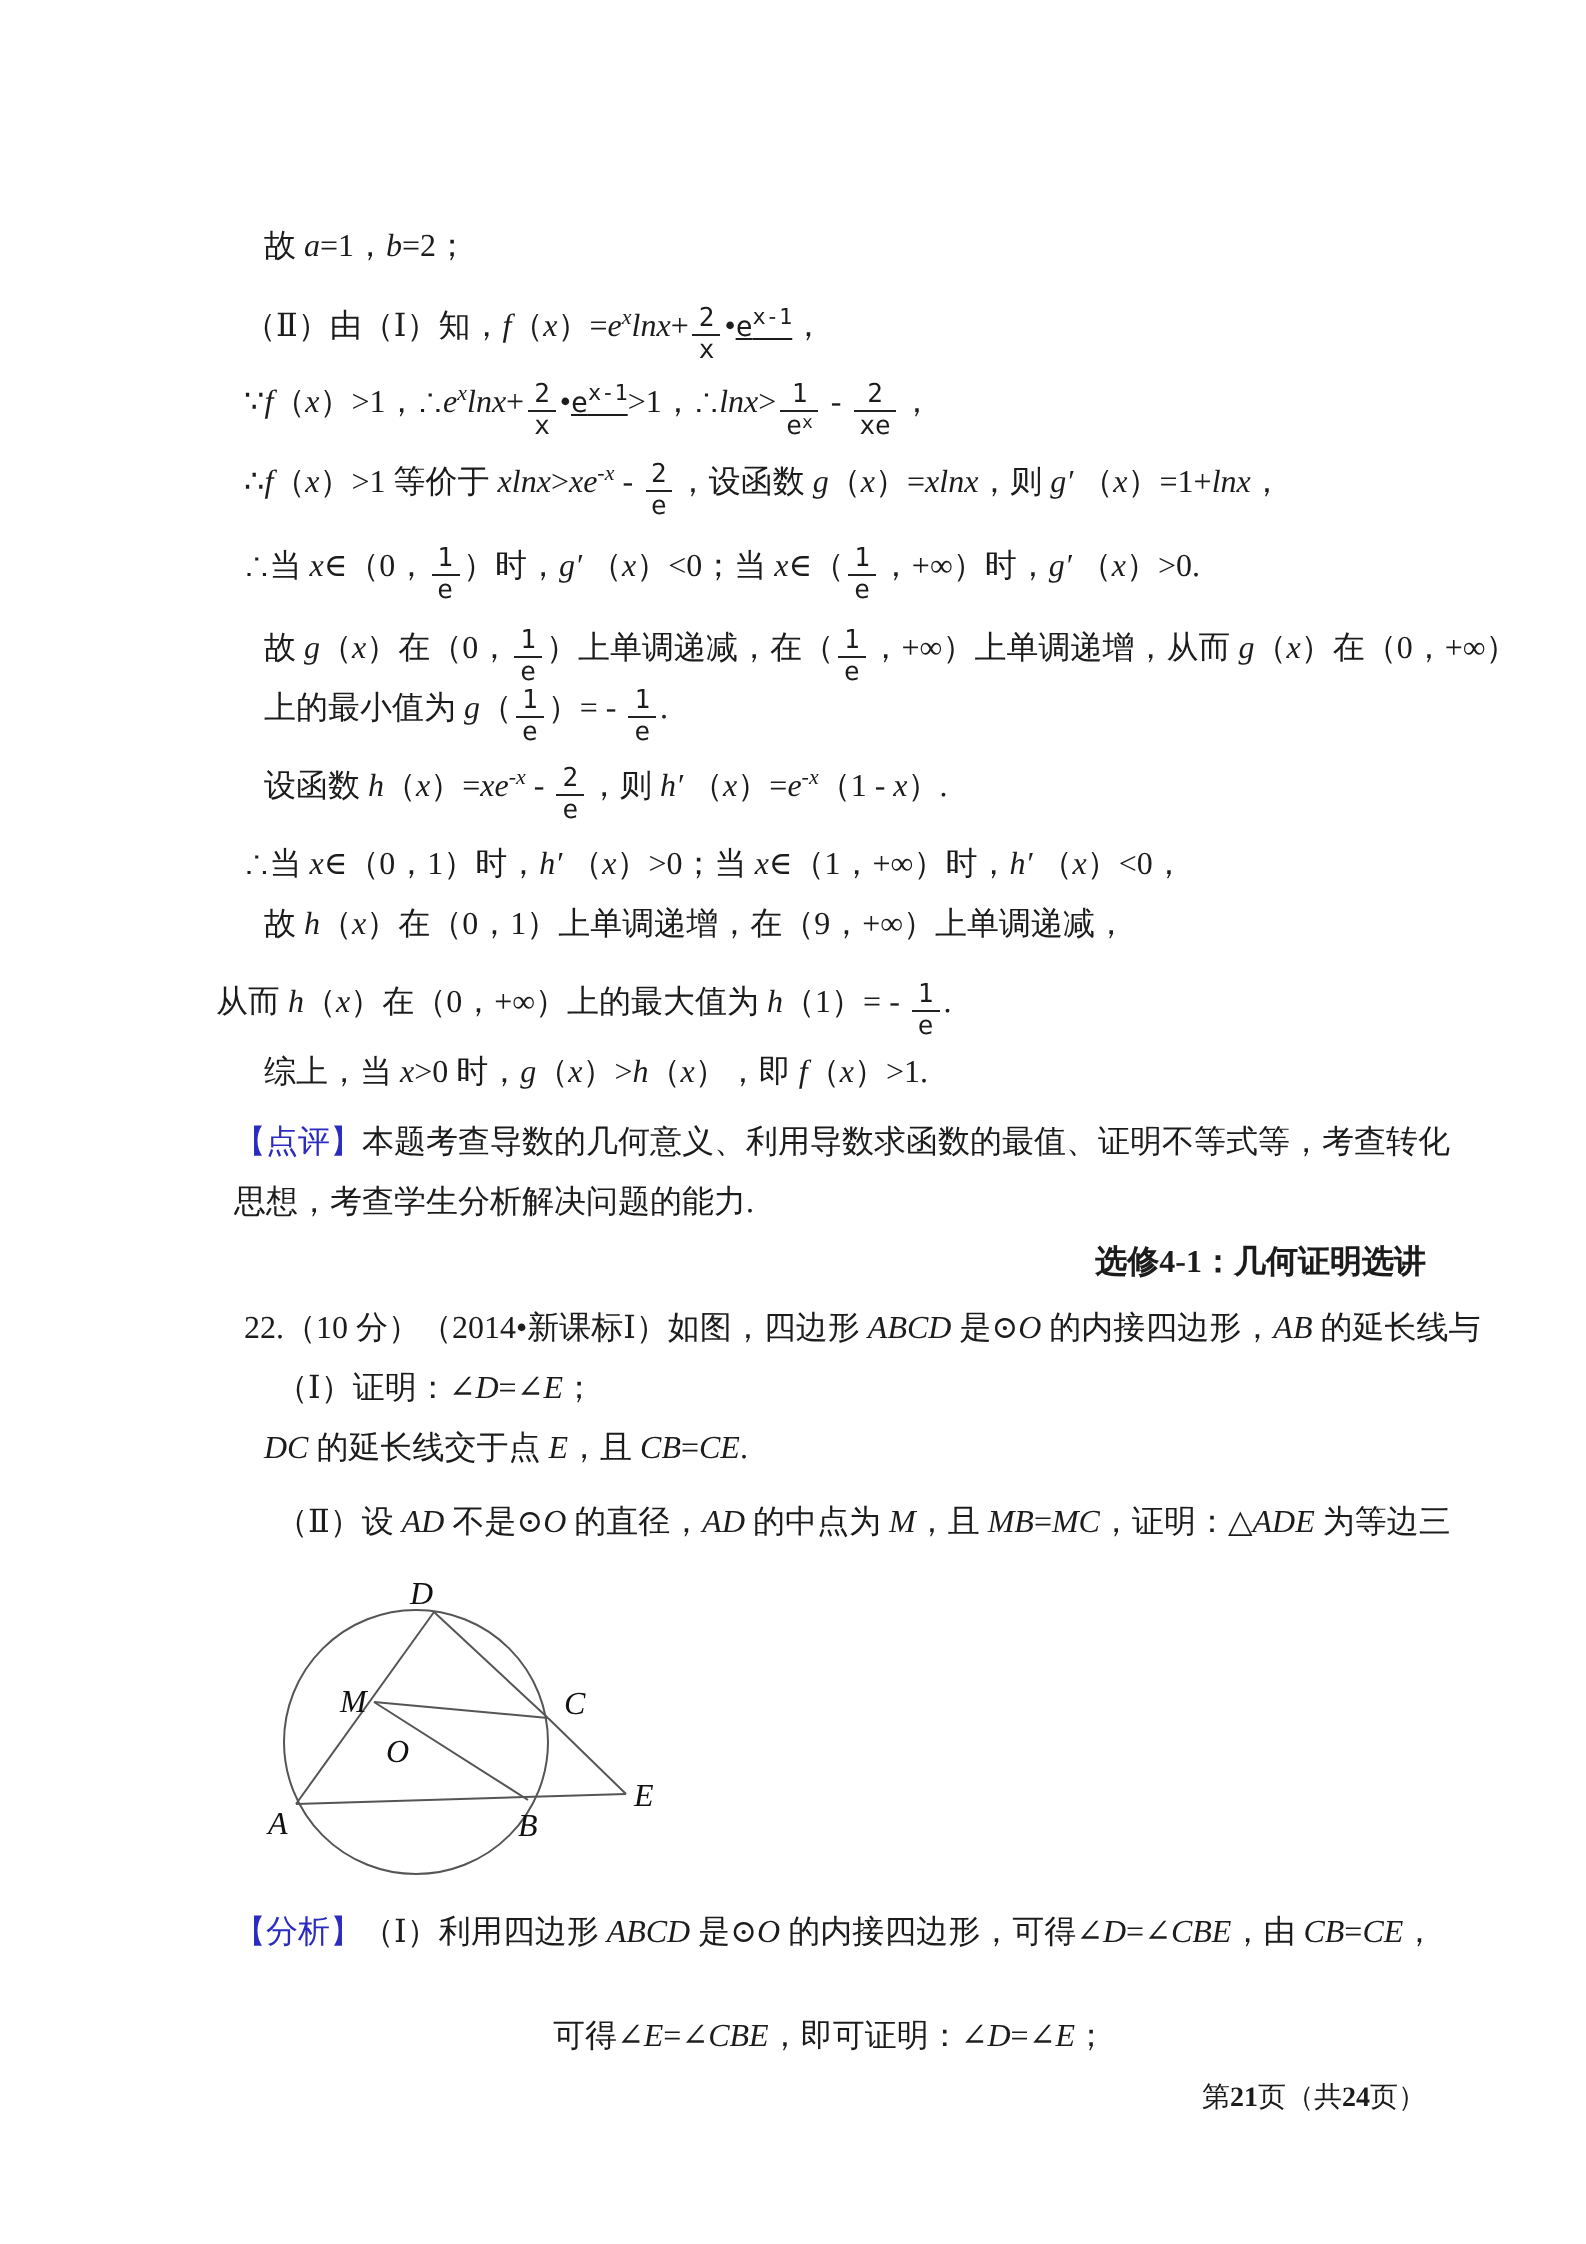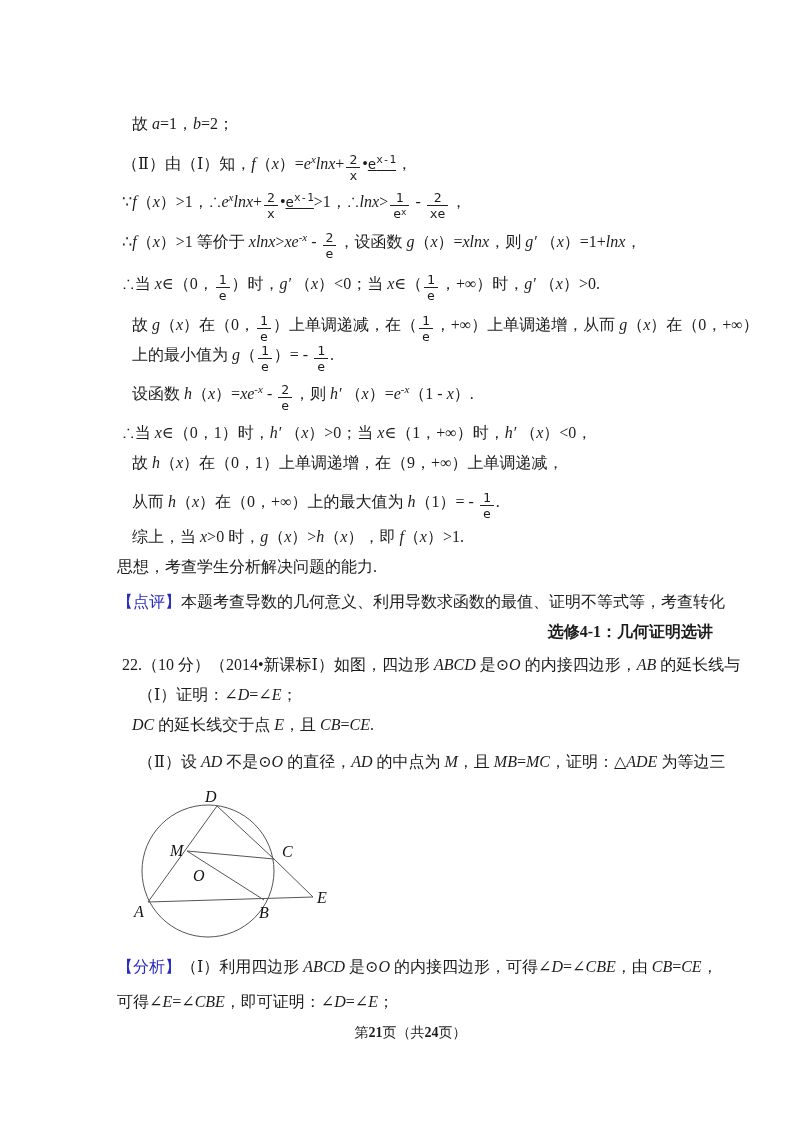--- a/index.html
+++ b/index.html
@@ -2,21 +2,21 @@
 <html><head>
 <meta charset="utf-8">
 <style>
   html,body{margin:0;padding:0;}
   body{
     width:793px;height:1122px;background:#ffffff;position:relative;overflow:hidden;
     font-family:"Liberation Serif","DejaVu Serif",serif;color:#1c1c1c;
   }
   .page{padding:97px 80px 0 108px;box-sizing:border-box;}
   .line{height:30px;line-height:30px;white-space:nowrap;font-size:16px;}
-  .line.center{text-align:center;}
+  .line.center{text-align:right;}
   .line.small{font-size:14px;line-height:24px;height:24px;}
   .seg{}
   .it{font-style:italic;}
   .bd{font-weight:bold;}
   .mono{font-family:"DejaVu Sans Mono",monospace;font-size:14px;text-decoration:underline;}
   .sup{font-size:11px;position:relative;top:-6px;letter-spacing:0;}
   .frac{display:inline-block;vertical-align:-11px;text-align:center;
         font-family:"DejaVu Sans Mono",monospace;font-size:13px;line-height:15px;margin:0 2px;}
   .frac .num{display:block;padding:0 3px;}
   .frac .den{display:block;border-top:1px solid #222;padding:0 3px;}
@@ -32,24 +32,24 @@
       <div class="line" style="margin-left: 24px; margin-top: 12px;"><span class="seg">故 </span><span class="seg it">a</span><span class="seg">=1，</span><span class="seg it">b</span><span class="seg">=2；</span></div>
       <div class="line" style="margin-left: 14px; margin-top: 10px;"><span class="seg">（Ⅱ）由（Ⅰ）知，</span><span class="seg it">f</span><span class="seg">（</span><span class="seg it">x</span><span class="seg">）=</span><span class="seg it">e<span class="sup">x</span></span><span class="seg it">lnx</span><span class="seg">+</span><span class="frac"><span class="num">2</span><span class="den">x</span></span><span class="seg">•</span><span class="seg mono">e<span class="sup">x-1</span></span><span class="seg">，</span></div>
       <div class="line" style="margin-left: 14px; margin-top: 8px;"><span class="seg">∵</span><span class="seg it">f</span><span class="seg">（</span><span class="seg it">x</span><span class="seg">）&gt;1，∴</span><span class="seg it">e<span class="sup">x</span></span><span class="seg it">lnx</span><span class="seg">+</span><span class="frac"><span class="num">2</span><span class="den">x</span></span><span class="seg">•</span><span class="seg mono">e<span class="sup">x-1</span></span><span class="seg">&gt;1，∴</span><span class="seg it">lnx</span><span class="seg">&gt;</span><span class="frac"><span class="num">1</span><span class="den">e<span class="dsup">x</span></span></span><span class="seg"> - </span><span class="frac"><span class="num">2</span><span class="den">xe</span></span><span class="seg">，</span></div>
       <div class="line" style="margin-left: 14px; margin-top: 10px;"><span class="seg">∴</span><span class="seg it">f</span><span class="seg">（</span><span class="seg it">x</span><span class="seg">）&gt;1 等价于 </span><span class="seg it">xlnx</span><span class="seg">&gt;</span><span class="seg it">xe<span class="sup">-x</span></span><span class="seg"> - </span><span class="frac"><span class="num">2</span><span class="den">e</span></span><span class="seg">，设函数 </span><span class="seg it">g</span><span class="seg">（</span><span class="seg it">x</span><span class="seg">）=</span><span class="seg it">xlnx</span><span class="seg">，则 </span><span class="seg it">g′</span><span class="seg"> （</span><span class="seg it">x</span><span class="seg">）=1+</span><span class="seg it">lnx</span><span class="seg">，</span></div>
       <div class="line" style="margin-left: 14px; margin-top: 12px;"><span class="seg">∴当 </span><span class="seg it">x</span><span class="seg">∈（0，</span><span class="frac"><span class="num">1</span><span class="den">e</span></span><span class="seg">）时，</span><span class="seg it">g′</span><span class="seg"> （</span><span class="seg it">x</span><span class="seg">）&lt;0；当 </span><span class="seg it">x</span><span class="seg">∈（</span><span class="frac"><span class="num">1</span><span class="den">e</span></span><span class="seg">，+∞）时，</span><span class="seg it">g′</span><span class="seg"> （</span><span class="seg it">x</span><span class="seg">）&gt;0.</span></div>
       <div class="line" style="margin-left: 24px; margin-top: 11px;"><span class="seg">故 </span><span class="seg it">g</span><span class="seg">（</span><span class="seg it">x</span><span class="seg">）在（0，</span><span class="frac"><span class="num">1</span><span class="den">e</span></span><span class="seg">）上单调递减，在（</span><span class="frac"><span class="num">1</span><span class="den">e</span></span><span class="seg">，+∞）上单调递增，从而 </span><span class="seg it">g</span><span class="seg">（</span><span class="seg it">x</span><span class="seg">）在（0，+∞）</span></div>
       <div class="line" style="margin-left: 24px; "><span class="seg">上的最小值为 </span><span class="seg it">g</span><span class="seg">（</span><span class="frac"><span class="num">1</span><span class="den">e</span></span><span class="seg">）= - </span><span class="frac"><span class="num">1</span><span class="den">e</span></span><span class="seg">.</span></div>
       <div class="line" style="margin-left: 24px; margin-top: 9px;"><span class="seg">设函数 </span><span class="seg it">h</span><span class="seg">（</span><span class="seg it">x</span><span class="seg">）=</span><span class="seg it">xe<span class="sup">-x</span></span><span class="seg"> - </span><span class="frac"><span class="num">2</span><span class="den">e</span></span><span class="seg">，则 </span><span class="seg it">h′</span><span class="seg"> （</span><span class="seg it">x</span><span class="seg">）=</span><span class="seg it">e<span class="sup">-x</span></span><span class="seg">（1 - </span><span class="seg it">x</span><span class="seg">）.</span></div>
       <div class="line" style="margin-left: 14px; margin-top: 9px;"><span class="seg">∴当 </span><span class="seg it">x</span><span class="seg">∈（0，1）时，</span><span class="seg it">h′</span><span class="seg"> （</span><span class="seg it">x</span><span class="seg">）&gt;0；当 </span><span class="seg it">x</span><span class="seg">∈（1，+∞）时，</span><span class="seg it">h′</span><span class="seg"> （</span><span class="seg it">x</span><span class="seg">）&lt;0，</span></div>
       <div class="line" style="margin-left: 24px; margin-top: 0px;"><span class="seg">故 </span><span class="seg it">h</span><span class="seg">（</span><span class="seg it">x</span><span class="seg">）在（0，1）上单调递增，在（9，+∞）上单调递减，</span></div>
-      <div class="line" style="margin-left: 24px; margin-top: 9px;"><span class="seg">从而 </span><span class="seg it">h</span><span class="seg">（</span><span class="seg it">x</span><span class="seg">）在（0，+∞）上的最大值为 </span><span class="seg it">h</span><span class="seg">（1）= - </span><span class="frac"><span class="num">1</span><span class="den">e</span></span><span class="seg">.</span></div>
+      <div class="line" style="margin-top: 9px;"><span class="seg">从而 </span><span class="seg it">h</span><span class="seg">（</span><span class="seg it">x</span><span class="seg">）在（0，+∞）上的最大值为 </span><span class="seg it">h</span><span class="seg">（1）= - </span><span class="frac"><span class="num">1</span><span class="den">e</span></span><span class="seg">.</span></div>
       <div class="line" style="margin-left: 24px; margin-top: 5px;"><span class="seg">综上，当 </span><span class="seg it">x</span><span class="seg">&gt;0 时，</span><span class="seg it">g</span><span class="seg">（</span><span class="seg it">x</span><span class="seg">）&gt;</span><span class="seg it">h</span><span class="seg">（</span><span class="seg it">x</span><span class="seg">），即 </span><span class="seg it">f</span><span class="seg">（</span><span class="seg it">x</span><span class="seg">）&gt;1.</span></div>
+      <div class="line" style="margin-left: 9px; margin-top: 5px;"><span class="seg" style="color: rgb(43, 43, 192);">【点评】</span><span class="seg">本题考查导数的几何意义、利用导数求函数的最值、证明不等式等，考查转化</span></div>
       <div class="line" style="margin-left: 9px; margin-top: 0px;"><span class="seg">思想，考查学生分析解决问题的能力.</span></div>
-      <div class="line" style="margin-left: 9px; margin-top: 5px;"><span class="seg" style="color: rgb(43, 43, 192);">【点评】</span><span class="seg">本题考查导数的几何意义、利用导数求函数的最值、证明不等式等，考查转化</span></div>
       <div class="line" style="margin-left: 9px; margin-top: 0px; text-align: right;"><span class="seg bd">选修4-1：几何证明选讲</span></div>
       <div class="line" style="margin-left: 14px; margin-top: 3px;"><span class="seg">22.（10 分）（2014•新课标Ⅰ）如图，四边形 </span><span class="seg it">ABCD</span><span class="seg"> 是⊙</span><span class="seg it">O</span><span class="seg"> 的内接四边形，</span><span class="seg it">AB</span><span class="seg"> 的延长线与</span></div>
       <div class="line" style="margin-left: 30px; margin-top: 0px;"><span class="seg">（Ⅰ）证明：∠</span><span class="seg it">D</span><span class="seg">=∠</span><span class="seg it">E</span><span class="seg">；</span></div>
       <div class="line" style="margin-left: 24px; margin-top: 0px;"><span class="seg it">DC</span><span class="seg"> 的延长线交于点 </span><span class="seg it">E</span><span class="seg">，且 </span><span class="seg it">CB</span><span class="seg">=</span><span class="seg it">CE</span><span class="seg">.</span></div>
       <div class="line" style="margin-left: 30px; margin-top: 7px;"><span class="seg">（Ⅱ）设 </span><span class="seg it">AD</span><span class="seg"> 不是⊙</span><span class="seg it">O</span><span class="seg"> 的直径，</span><span class="seg it">AD</span><span class="seg"> 的中点为 </span><span class="seg it">M</span><span class="seg">，且 </span><span class="seg it">MB</span><span class="seg">=</span><span class="seg it">MC</span><span class="seg">，证明：△</span><span class="seg it">ADE</span><span class="seg"> 为等边三</span></div>
     </div>
   <div id="figure-wrap">
     <svg id="figure" viewBox="120 800 230 175" width="230" height="175" style="margin-left: 12px;">
         <circle cx="208" cy="894" r="66" fill="none" stroke="#555555" stroke-width="1"></circle>
         <line x1="148" y1="925" x2="217" y2="829" stroke="#555555" stroke-width="1"></line>
@@ -62,16 +62,16 @@
         <text x="170" y="879">M</text>
         <text x="282" y="880">C</text>
         <text x="193" y="904">O</text>
         <text x="134" y="940">A</text>
         <text x="259" y="941">B</text>
         <text x="317" y="926">E</text>
       </svg>
   </div>
   <div id="block2">
       <div class="line" style="margin-left: 9px; margin-top: 0px;"><span class="seg" style="color: rgb(43, 43, 192);">【分析】</span><span class="seg">（Ⅰ）利用四边形 </span><span class="seg it">ABCD</span><span class="seg"> 是⊙</span><span class="seg it">O</span><span class="seg"> 的内接四边形，可得∠</span><span class="seg it">D</span><span class="seg">=∠</span><span class="seg it">CBE</span><span class="seg">，由 </span><span class="seg it">CB</span><span class="seg">=</span><span class="seg it">CE</span><span class="seg">，</span></div>
-      <div class="line" style="margin-left: 9px; margin-top: 5px;"><span class="seg">可得∠</span><span class="seg it">E</span><span class="seg">=∠</span><span class="seg it">CBE</span><span class="seg">，即可证明：∠</span><span class="seg it">D</span><span class="seg">=∠</span><span class="seg it">E</span><span class="seg">；</span></div>
+      <div class="line" style="margin-left: 9px; margin-top: 22px; text-align: center;"><span class="seg">可得∠</span><span class="seg it">E</span><span class="seg">=∠</span><span class="seg it">CBE</span><span class="seg">，即可证明：∠</span><span class="seg it">D</span><span class="seg">=∠</span><span class="seg it">E</span><span class="seg">；</span></div>
       <div class="line center small" style="margin-left: 0px; margin-top: 4px;"><span class="seg">第</span><span class="seg bd">21</span><span class="seg">页（共</span><span class="seg bd">24</span><span class="seg">页）</span></div>
     </div>
 </div>
 
 </body></html>

